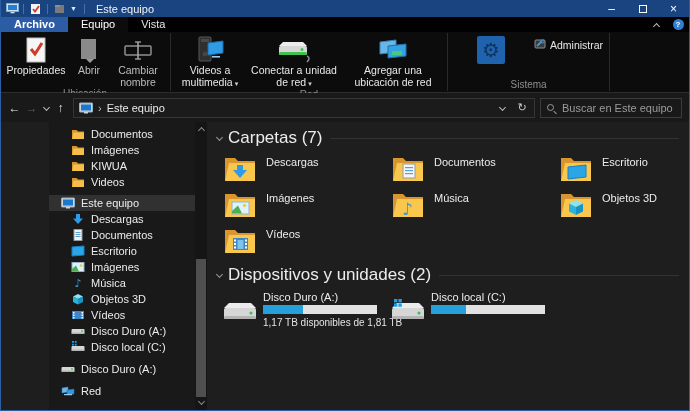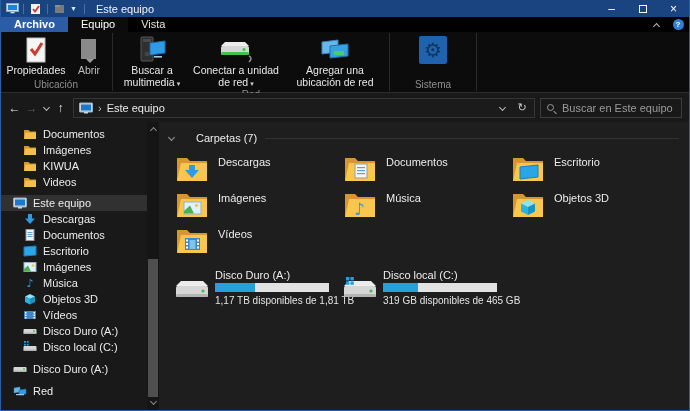--- a/index.html
+++ b/index.html
@@ -52,36 +52,36 @@
   .addressbar { flex:1; height:20px; margin:0 5px 0 4px; background:#1b1b1b; border:1px solid #353535; display:flex; align-items:center; padding:0 2px 0 5px; }
   .addressbar .crumb-sep { color:#bdbdbd; margin:0 5px; font-size:11px; }
   .addressbar .spacer { flex:1; }
   .abtn { width:20px; text-align:center; color:#cfcfcf; font-size:11px; display:flex; justify-content:center; align-items:center; }
   .searchbox { width:142px; height:20px; background:#191919; border:1px solid #3c3c3c; display:flex; align-items:center; padding:0 6px; }
   .mag { width:7px; height:7px; border:1.3px solid #9a9a9a; border-radius:50%; position:relative; margin-right:8px; }
   .mag::after { content:""; position:absolute; width:4px; height:1.3px; background:#9a9a9a; transform:rotate(45deg); left:5px; top:7px; }
   .placeholder { color:#9a9a9a; }
 
   
-  .content { flex:1; display:flex; min-height:0; }
+  .content { flex:1; display:flex; min-height:0;padding-left:48px; }
   .sidebar { width:158px; background:#191919; position:relative; flex:0 0 auto; }
   .slist { padding-top:4px; }
   .srow { height:16px; display:flex; align-items:center; gap:6px; width:146px; }
   .srow.selected { background:#313131; }
   .sicon { width:14px; display:flex; justify-content:center; flex:0 0 auto; }
   .slabel { white-space:nowrap; color:#ececec; }
   .sscroll { position:absolute; top:0; right:0; bottom:0; width:12px; background:#151515; }
   .sarrow { position:absolute; left:0; width:12px; height:12px; display:flex; align-items:center; justify-content:center; }
   .sarrow .chev { border-color:#8a8a8a; }
   .sthumb { position:absolute; left:1px; width:10px; background:#4f4f4f; }
 
   .main { flex:1; background:#1e1e1e; padding:6px 6px 0 8px; overflow:hidden; }
   .sechead { display:flex; align-items:center; height:16px; margin-top:2px; }
   .sechead .chev { border-color:#9a9a9a; margin:0 6px 2px 2px; }
-  .sechead .title { color:#ececec; font-size:11px; white-space:nowrap;margin-left:16px; }
+  .sechead .title { color:#ececec; font-size:17px; white-space:nowrap; }
   .hline { flex:1; height:1px; background:#333; margin:0 4px 0 8px; }
 
   .foldergrid { display:grid; grid-template-columns:repeat(3,168px); grid-auto-rows:36px; margin:7px 0 0 8px; }
   .ftile { display:flex; align-items:flex-start; gap:9px; }
   .ftile .flabel { margin-top:3px; color:#ececec; }
 
   .drivegrid { display:grid; grid-template-columns:repeat(3,168px); margin:8px 0 0 8px; }
   .dtile { display:flex; gap:6px; }
   .dtile .dicon { margin-top:8px; flex:0 0 auto; }
   .dinfo { display:flex; flex-direction:column; }
@@ -155,38 +155,49 @@
         </button>
         <button class="rbig disabled" style="width:40px">
           <span class="ricon">
               <svg width="26" height="28" viewBox="0 0 26 28" xmlns="http://www.w3.org/2000/svg">
                 <rect x="5" y="3" width="15" height="20" fill="#8a8a8a"></rect>
                 <polygon points="10,23 18,23 14,27" fill="#9a9a9a"></polygon>
               </svg>
             </span>
           <span>Abrir</span>
         </button>
+        <button class="rbig disabled" style="width:58px">
+          <span class="ricon">
+              <svg width="30" height="24" viewBox="0 0 30 24" xmlns="http://www.w3.org/2000/svg">
+                <rect x="2" y="8" width="26" height="9" rx="1" fill="none" stroke="#8f8f8f" stroke-width="1.5"></rect>
+                <line x1="15" y1="4" x2="15" y2="21" stroke="#a8a8a8" stroke-width="1.5"></line>
+                <line x1="12" y1="4" x2="18" y2="4" stroke="#a8a8a8" stroke-width="1.3"></line>
+                <line x1="12" y1="21" x2="18" y2="21" stroke="#a8a8a8" stroke-width="1.3"></line>
+              </svg>
+            </span>
+          <span>Cambiar nombre</span>
+        </button>
       </div>
       <div class="rgrouplabel">Ubicación</div>
     </div>
     <div class="rsep"></div>
 
     <div class="rgroup">
       <div class="rgroup-body">
         <button class="rbig" style="width:72px">
           <span class="ricon">
               <svg width="30" height="30" viewBox="0 0 30 30" xmlns="http://www.w3.org/2000/svg">
                 <rect x="4" y="2" width="12" height="24" rx="1" fill="#2f2f2f" stroke="#565656"></rect>
                 <rect x="6" y="4" width="8" height="3" fill="#4a4a4a"></rect>
                 <circle cx="10" cy="19" r="2.5" fill="#444"></circle>
                 <polygon points="13,8 28,6 28,18 13,20" fill="#2f9be6" stroke="#1b6ca8"></polygon>
                 <rect x="17" y="21" width="8" height="1.6" fill="#9ec9e8"></rect>
               </svg>
             </span>
-          <span><span>Buscar a multimedia</span><span class="dd">▾</span></span>
+          <span><span>Videos a multimedia</span><span class="dd">▾</span></span>
         </button>
         <button class="rbig" style="width:96px">
           <span class="ricon">
               <svg width="34" height="28" viewBox="0 0 34 28" xmlns="http://www.w3.org/2000/svg">
                 <rect x="2" y="10" width="28" height="9" rx="1.5" fill="#d6d6d6"></rect>
                 <polygon points="6,6 26,6 30,10 2,10" fill="#ececec"></polygon>
                 <rect x="2" y="16" width="28" height="3" rx="1.5" fill="#3fc24a"></rect>
                 <circle cx="25" cy="13.5" r="1.5" fill="#3fc24a"></circle>
                 <path d="M30 20 q4 2 0 6" stroke="#8f8f8f" fill="none" stroke-width="1.5"></path>
               </svg>
@@ -209,20 +220,28 @@
     <div class="rsep"></div>
 
     <div class="rgroup">
       <div class="rgroup-body">
         <button class="rbig" style="width:80px">
           <span class="ricon">
               <span style="display:flex;width:28px;height:28px;background:#1f63ae;border-radius:2px;align-items:center;justify-content:center;color:#10335c;font-size:20px;line-height:20px;font-family:'DejaVu Sans',sans-serif">⚙</span>
             </span>
         </button>
         <div class="rsmall-col">
+          <button class="rsmall">
+            <span><svg width="12" height="12" viewBox="0 0 12 12" xmlns="http://www.w3.org/2000/svg">
+                  <rect x="1" y="2" width="10" height="8" rx="1" fill="#3a3a3a" stroke="#8f8f8f"></rect>
+                  <path d="M3 8 L8 3" stroke="#2f9be6" stroke-width="1.8"></path>
+                  <circle cx="8.5" cy="3.5" r="1.6" fill="none" stroke="#2f9be6"></circle>
+                </svg></span>
+            <span>Administrar</span>
+          </button>
         </div>
       </div>
       <div class="rgrouplabel">Sistema</div>
     </div>
     <div class="rsep"></div>
   </div>
 
   <div class="navbar">
     <span class="navbtn">←</span>
     <span class="navbtn dim">→</span>
@@ -495,20 +514,25 @@
                 <rect x="11" y="21.5" width="2" height="2" fill="#fff"></rect>
                 <rect x="22" y="14.5" width="2" height="2" fill="#fff"></rect>
                 <rect x="22" y="18" width="2" height="2" fill="#fff"></rect>
                 <rect x="22" y="21.5" width="2" height="2" fill="#fff"></rect>
                 <rect x="14.5" y="15" width="6" height="9" fill="#7fc3ea"></rect>
               </svg></span>
             <span class="flabel">Vídeos</span>
           </div>
         </div>
 
+      <div class="sechead" style="margin-top:6px">
+        <span class="chev down"></span>
+        <span class="title">Dispositivos y unidades (2)</span>
+        <span class="hline"></span>
+      </div>
       <div class="drivegrid" id="drive-grid">
           <div class="dtile">
             <span class="dicon"><svg width="34" height="26" viewBox="0 0 34 26" xmlns="http://www.w3.org/2000/svg">
                 <rect x="1" y="9" width="32" height="11" rx="1.5" fill="#d6d6d6"></rect>
                 <polygon points="6,4 28,4 33,9 1,9" fill="#ececec"></polygon>
                 <rect x="1" y="17" width="32" height="3" rx="1.5" fill="#b3b3b3"></rect>
                 <circle cx="28" cy="14" r="1.6" fill="#3fc24a"></circle>
               </svg></span>
             <div class="dinfo">
               <span class="dname">Disco Duro (A:)</span>
@@ -527,19 +551,18 @@
                 <rect x="3" y="0" width="3.4" height="3.4" fill="#1ea0e8"></rect>
                 <rect x="7.4" y="0" width="3.4" height="3.4" fill="#1ea0e8"></rect>
                 <rect x="3" y="4.4" width="3.4" height="3.4" fill="#1ea0e8"></rect>
                 <rect x="7.4" y="4.4" width="3.4" height="3.4" fill="#1ea0e8"></rect>
               </svg></span>
             <div class="dinfo">
               <span class="dname">Disco local (C:)</span>
               <div class="dbar">
                 <div class="dfill" style="width: 31%;"></div>
               </div>
-              <span class="dfree">319 GB disponibles de 465 GB</span>
             </div>
           </div>
         </div>
     </div>
   </div>
 </div>
 
 </body></html>

